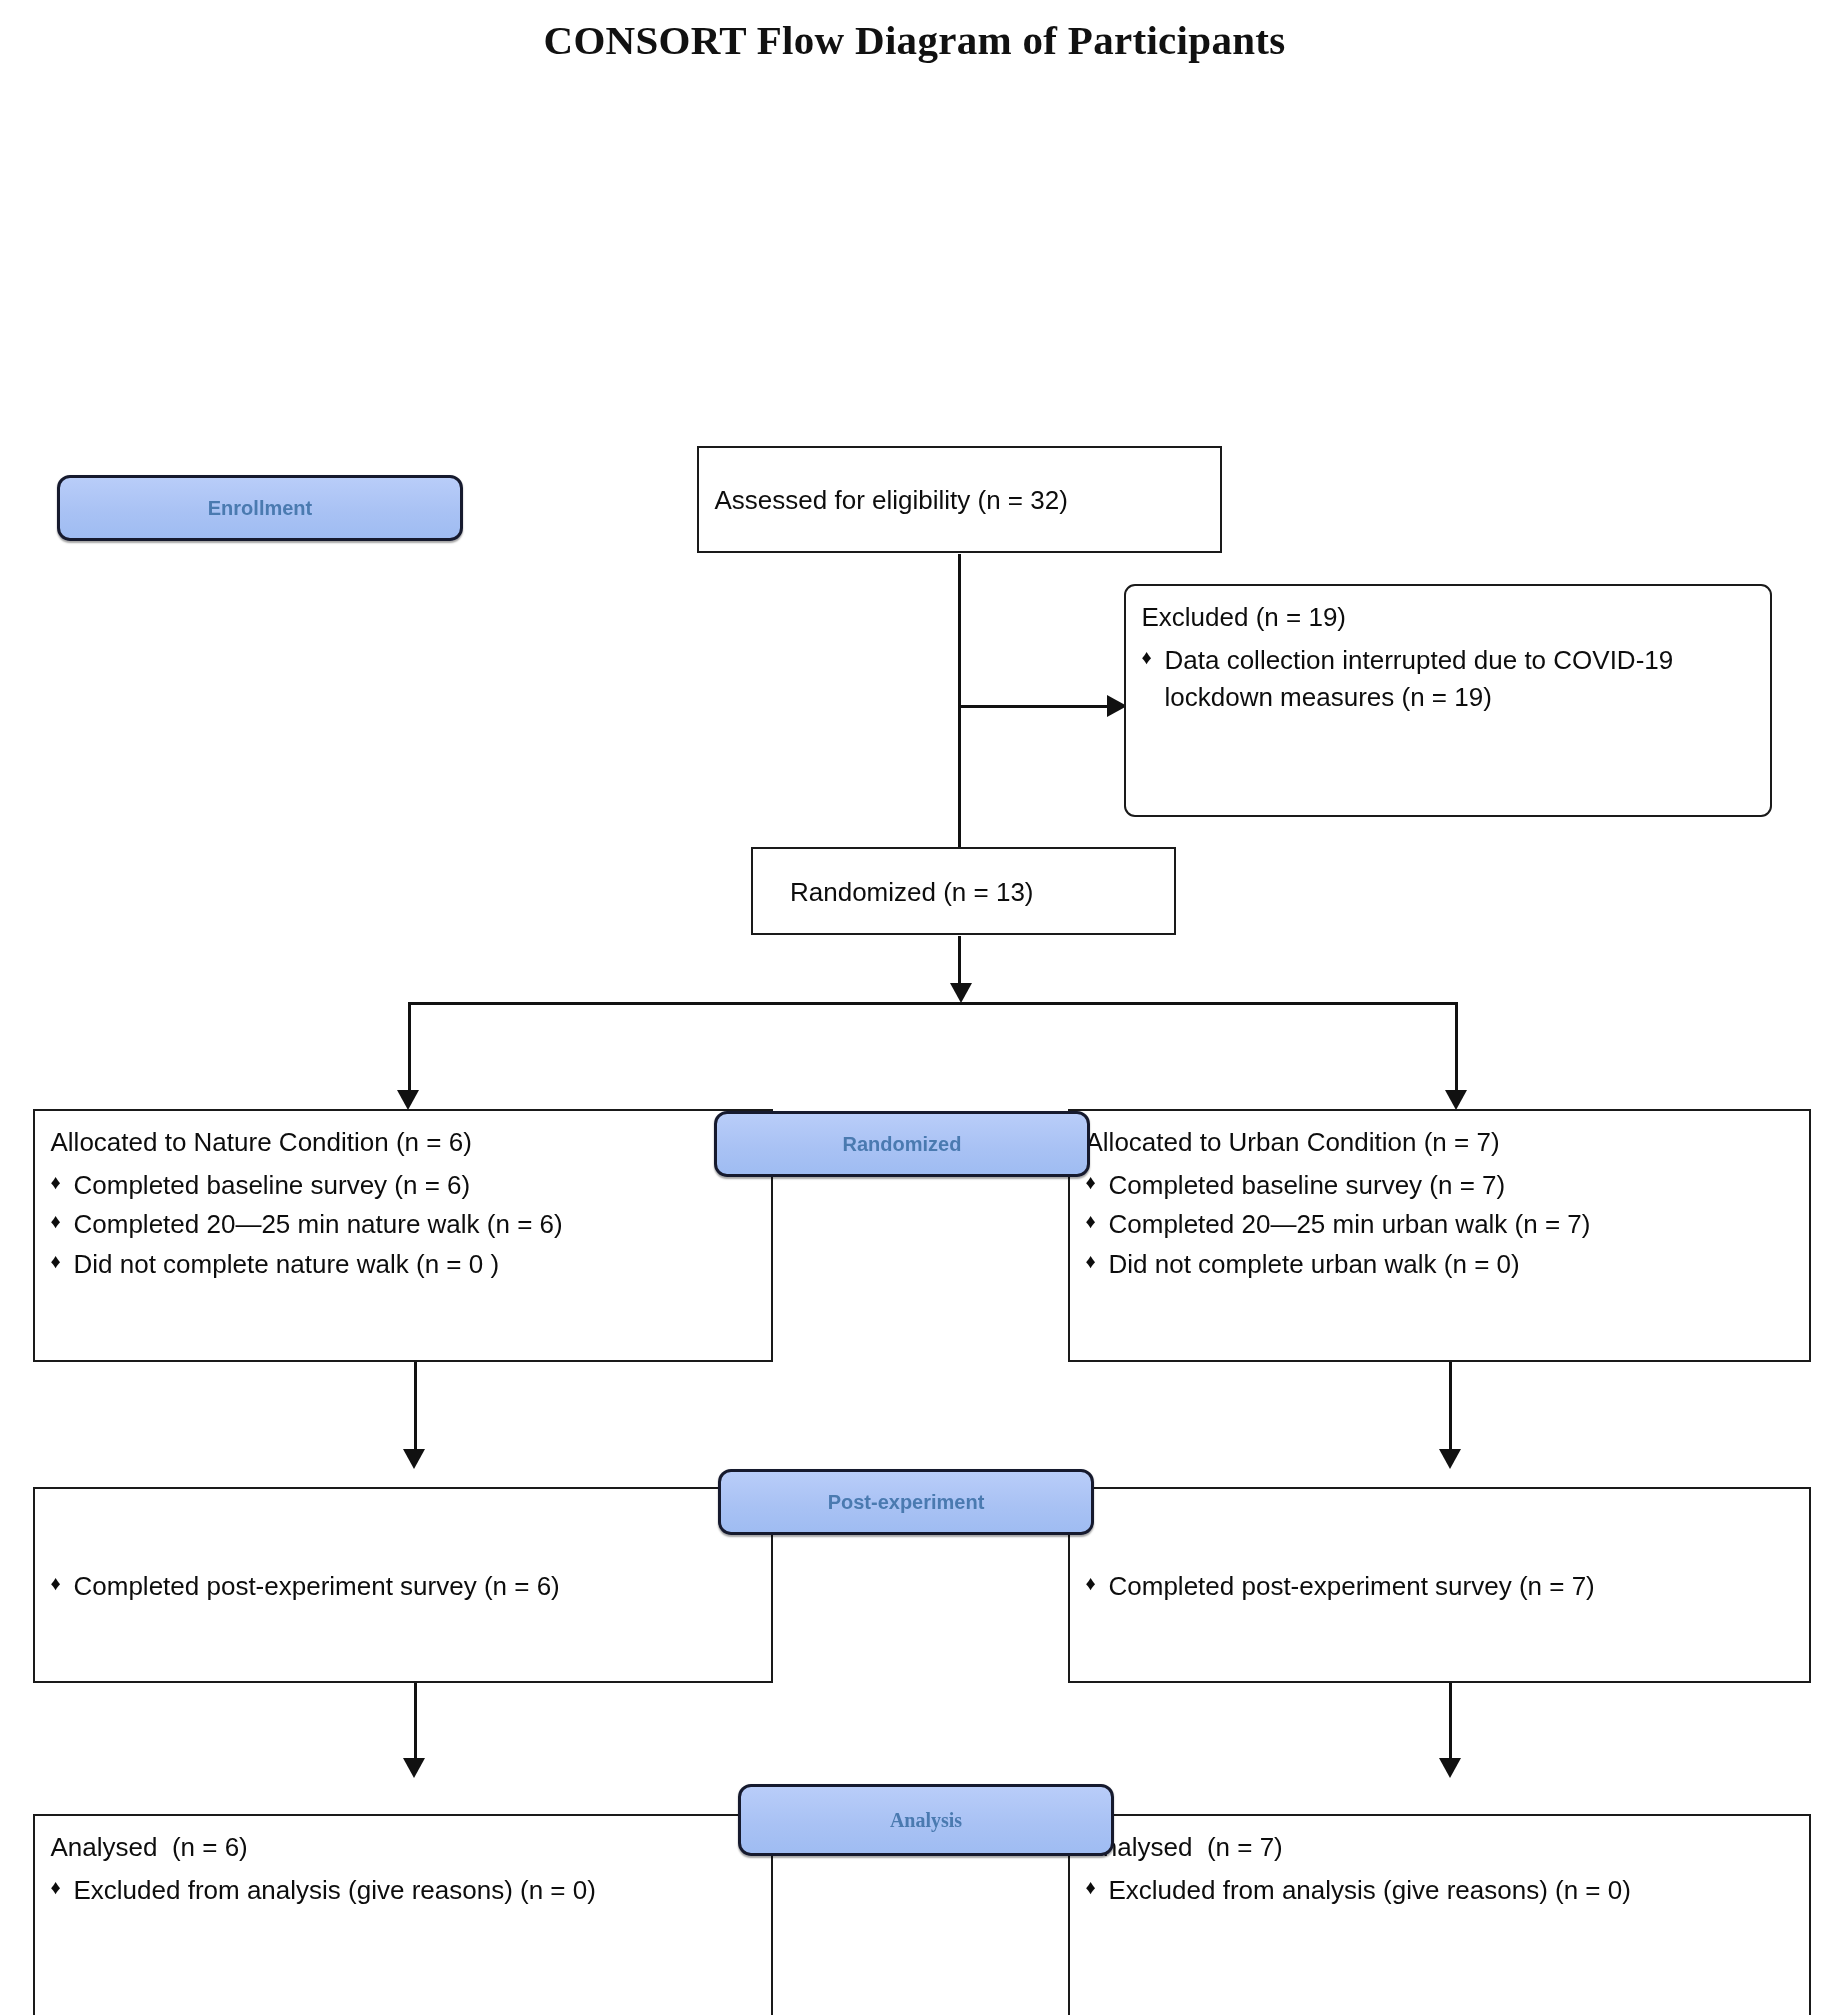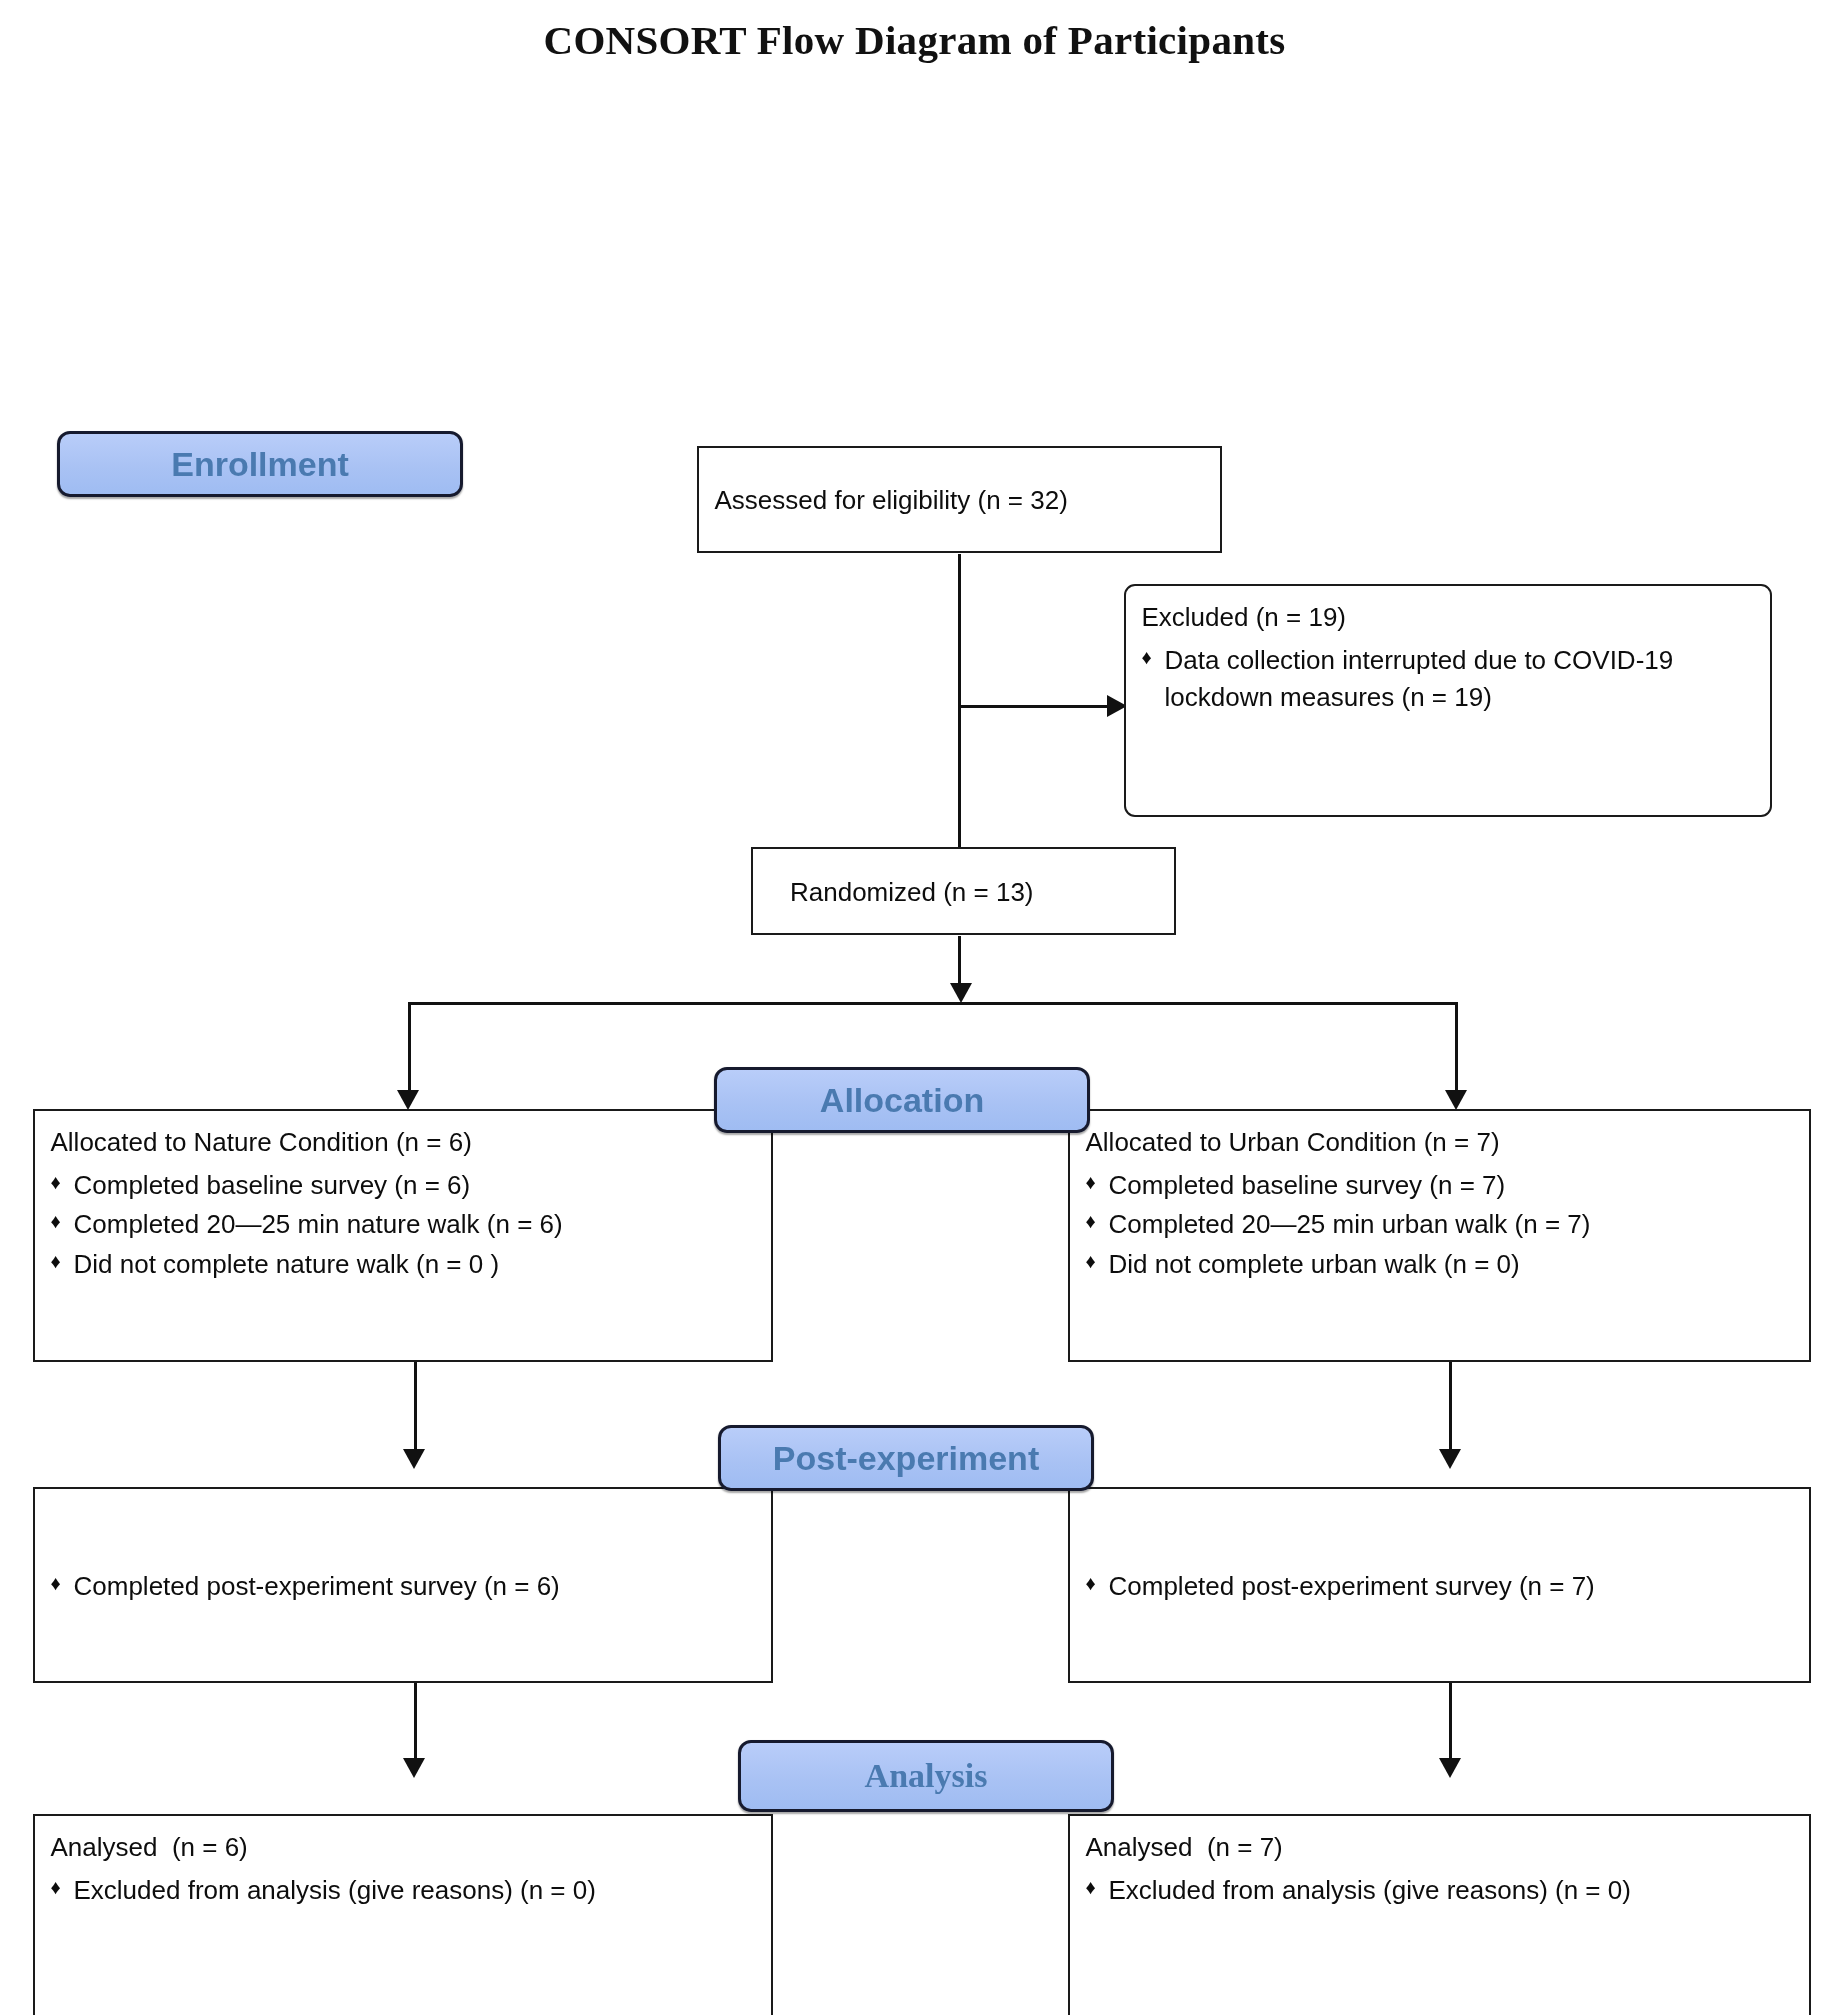--- a/index.html
+++ b/index.html
@@ -74,27 +74,28 @@
 
   
   .pill {
     position: absolute;
     box-sizing: border-box;
     background: linear-gradient(180deg, #b9cdf9 0%, #a9c2f4 55%, #9fbcf2 100%);
     border: 3px solid #161a2e;
     border-radius: 13px;
     color: #4a7ab0;
     font-weight: bold;
-    font-size: 34px;
+    font-size: 20px;
     display: flex;
     align-items: center;
     justify-content: center;
     text-align: center;
     z-index: 5;
     box-shadow: 0 1.8px 1.8px rgba(0,0,0,0.35);
+    margin-top: 44px;
   }
 
   
   .vline {
     position: absolute;
     width: 3px;
     background: #111111;
   }
   .hline {
     position: absolute;
@@ -153,21 +154,21 @@
 
   <div class="hline" style="left:408px; top:1002px; width:1050px;"></div>
 
   <div class="vline" style="left:408px; top:1002px; height:100px;"></div>
   <div class="arrow-down" style="left:397px; top:1090px;"></div>
 
   <div class="vline" style="left:1455px; top:1002px; height:100px;"></div>
   <div class="arrow-down" style="left:1445px; top:1090px;"></div>
 
   <div class="pill" style="left:714px; top:1067px; width:376px; height:66px;">
-    <span>Allocation</span>
+    <span>Randomized</span>
   </div>
 
   <div class="box tight" style="left:33px; top:1109px; width:740px; height:253px;">
     <div class="line hdr">Allocated to Nature Condition (n = 6)</div>
     <div class="bullet-row">
       <span class="bullet-glyph">♦</span>
       <span class="bullet-text">Completed baseline survey (n = 6)</span>
     </div>
     <div class="bullet-row">
       <span class="bullet-glyph">♦</span>

